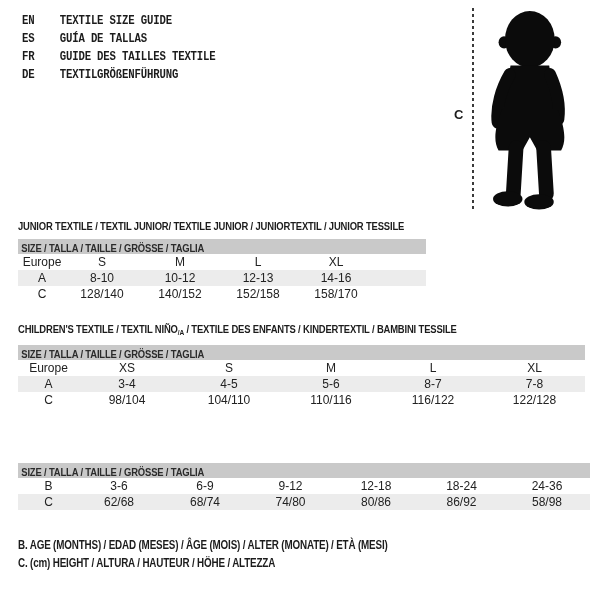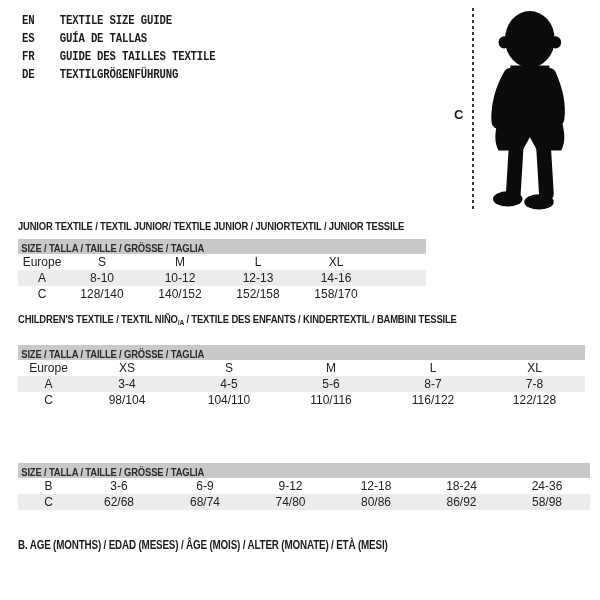--- a/index.html
+++ b/index.html
@@ -106,21 +106,21 @@
         <td>128/140</td>
         <td>140/152</td>
         <td>152/158</td>
         <td>158/170</td>
         <td></td>
       </tr>
     </tbody>
       </table>
   </div>
 
-  <div class="tbl-title" style="top:311px"><span class="cond"><span>CHILDREN'S TEXTILE / TEXTIL NIÑO</span><span class="t-sub">/A</span><span> / TEXTILE DES ENFANTS / KINDERTEXTIL / BAMBINI TESSILE</span></span></div>
+  <div class="tbl-title" style="top:321px"><span class="cond"><span>CHILDREN'S TEXTILE / TEXTIL NIÑO</span><span class="t-sub">/A</span><span> / TEXTILE DES ENFANTS / KINDERTEXTIL / BAMBINI TESSILE</span></span></div>
   <div class="tbl" style="top:345px;width:567px">
     <div class="size-bar"><span class="cond">SIZE / TALLA / TAILLE / GRÖSSE / TAGLIA</span></div>
     <table>
       <colgroup>
           <col style="width:58px">
           <col style="width:102px">
           <col style="width:102px">
           <col style="width:102px">
           <col style="width:102px">
           <col style="width:101px">
@@ -184,15 +184,16 @@
         <td>80/86</td>
         <td>86/92</td>
         <td>58/98</td>
       </tr>
     </tbody>
       </table>
   </div>
 
   <div class="footnotes">
     <div class="footnote"><span class="cond">B. AGE (MONTHS) / EDAD (MESES) / ÂGE (MOIS) / ALTER (MONATE) / ETÀ (MESI)</span></div>
+    <div class="footnote"><span class="cond">C. (cm) HEIGHT / ALTURA / HAUTEUR / HÖHE / ALTEZZA</span></div>
   </div>
 
 </div>
 
 </body></html>

